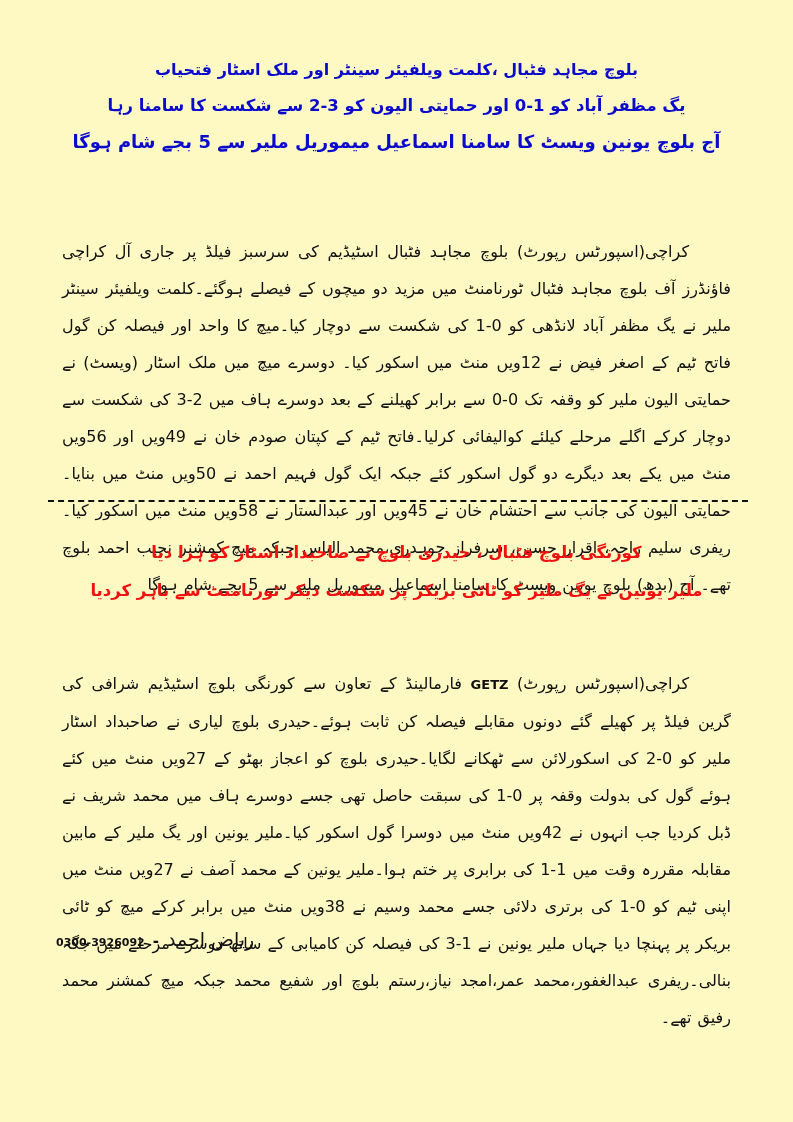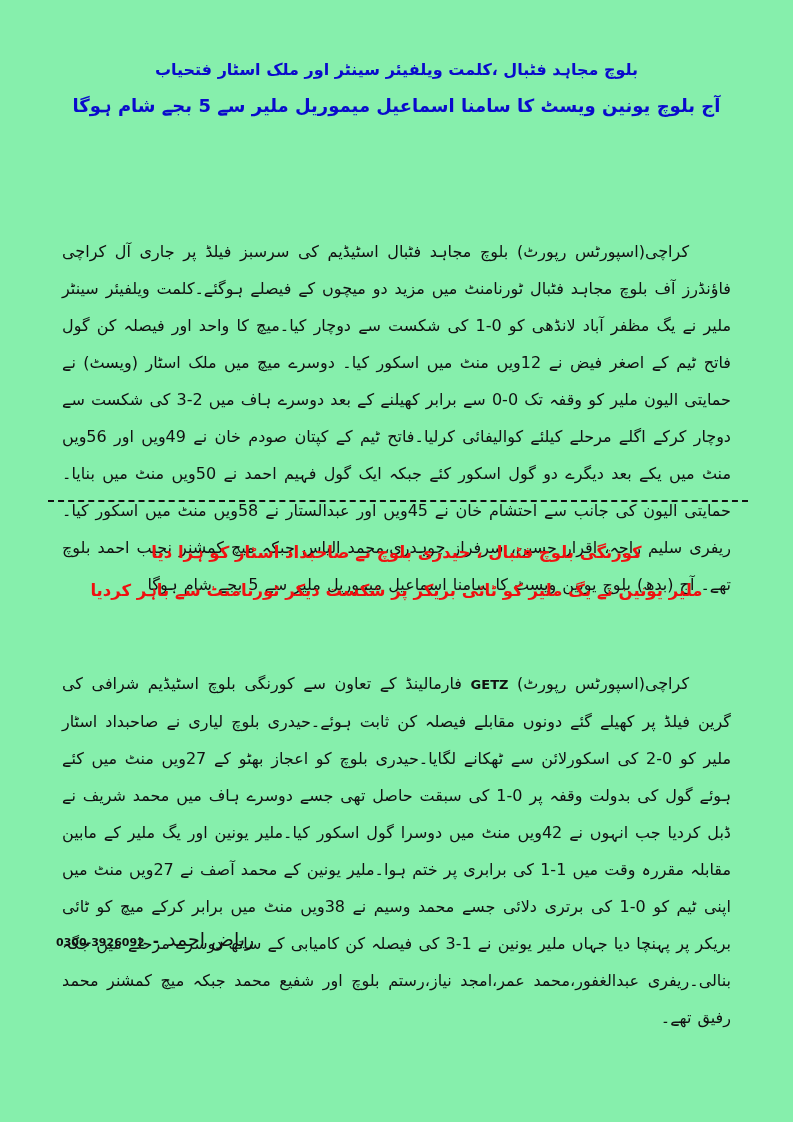--- a/index.html
+++ b/index.html
@@ -12,21 +12,21 @@
     width: 793px;
     height: 1122px;
     position: relative;
     overflow: hidden;
     font-family: "DejaVu Sans", "Liberation Sans", sans-serif;
   }
 
   .page {
     position: absolute;
     inset: 0;
-    background: #86efac;
+    background: #fef9c3;
     padding: 0;
   }
 
   
   .headline-block {
     position: absolute;
     top: 52px;
     left: 45px;
     right: 45px;
     text-align: center;
@@ -138,20 +138,21 @@
     unicode-bidi: embed;
   }
 </style>
 </head>
 <body>
 
 <div class="page">
 
   <div class="headline-block">
     <div class="headline-line l1">بلوچ مجاہد فٹبال ،کلمت ویلفیئر سینٹر اور ملک اسٹار فتحیاب</div>
+    <div class="headline-line l2">یگ مظفر آباد کو 1-0 اور حمایتی الیون کو 3-2 سے شکست کا سامنا رہا</div>
     <div class="headline-line l3">آج بلوچ یونین ویسٹ کا سامنا اسماعیل میموریل ملیر سے 5 بجے شام ہوگا</div>
   </div>
 
   <div class="article-body" id="paragraph-one">
     <p class="last-line-start">کراچی(اسپورٹس رپورٹ) بلوچ مجاہد فٹبال اسٹیڈیم کی سرسبز فیلڈ پر جاری آل کراچی فاؤنڈرز آف بلوچ مجاہد فٹبال ٹورنامنٹ میں مزید دو میچوں کے فیصلے ہوگئے۔کلمت ویلفیئر سینٹر ملیر نے یگ مظفر آباد لانڈھی کو 0-1 کی شکست سے دوچار کیا۔میچ کا واحد اور فیصلہ کن گول فاتح ٹیم کے اصغر فیض نے 12ویں منٹ میں اسکور کیا۔ دوسرے میچ میں ملک اسٹار (ویسٹ) نے حمایتی الیون ملیر کو وقفہ تک 0-0 سے برابر کھیلنے کے بعد دوسرے ہاف میں 2-3 کی شکست سے دوچار کرکے اگلے مرحلے کیلئے کوالیفائی کرلیا۔فاتح ٹیم کے کپتان صودم خان نے 49ویں اور 56ویں منٹ میں یکے بعد دیگرے دو گول اسکور کئے جبکہ ایک گول فہیم احمد نے 50ویں منٹ میں بنایا۔حمایتی الیون کی جانب سے احتشام خان نے 45ویں اور عبدالستار نے 58ویں منٹ میں اسکور کیا۔ریفری سلیم راجہ، اقرار حسین، سرفراز چوہدری،محمد الیاس جبکہ میچ کمشنر نجیب احمد بلوچ تھے۔ آج (بدھ) بلوچ یونین ویسٹ کا سامنا اسماعیل میموریل ملیر سے 5 بجے شام ہوگا</p>
   </div>
 
   <div class="separator"></div>
 
   <div class="subheadline-block">

